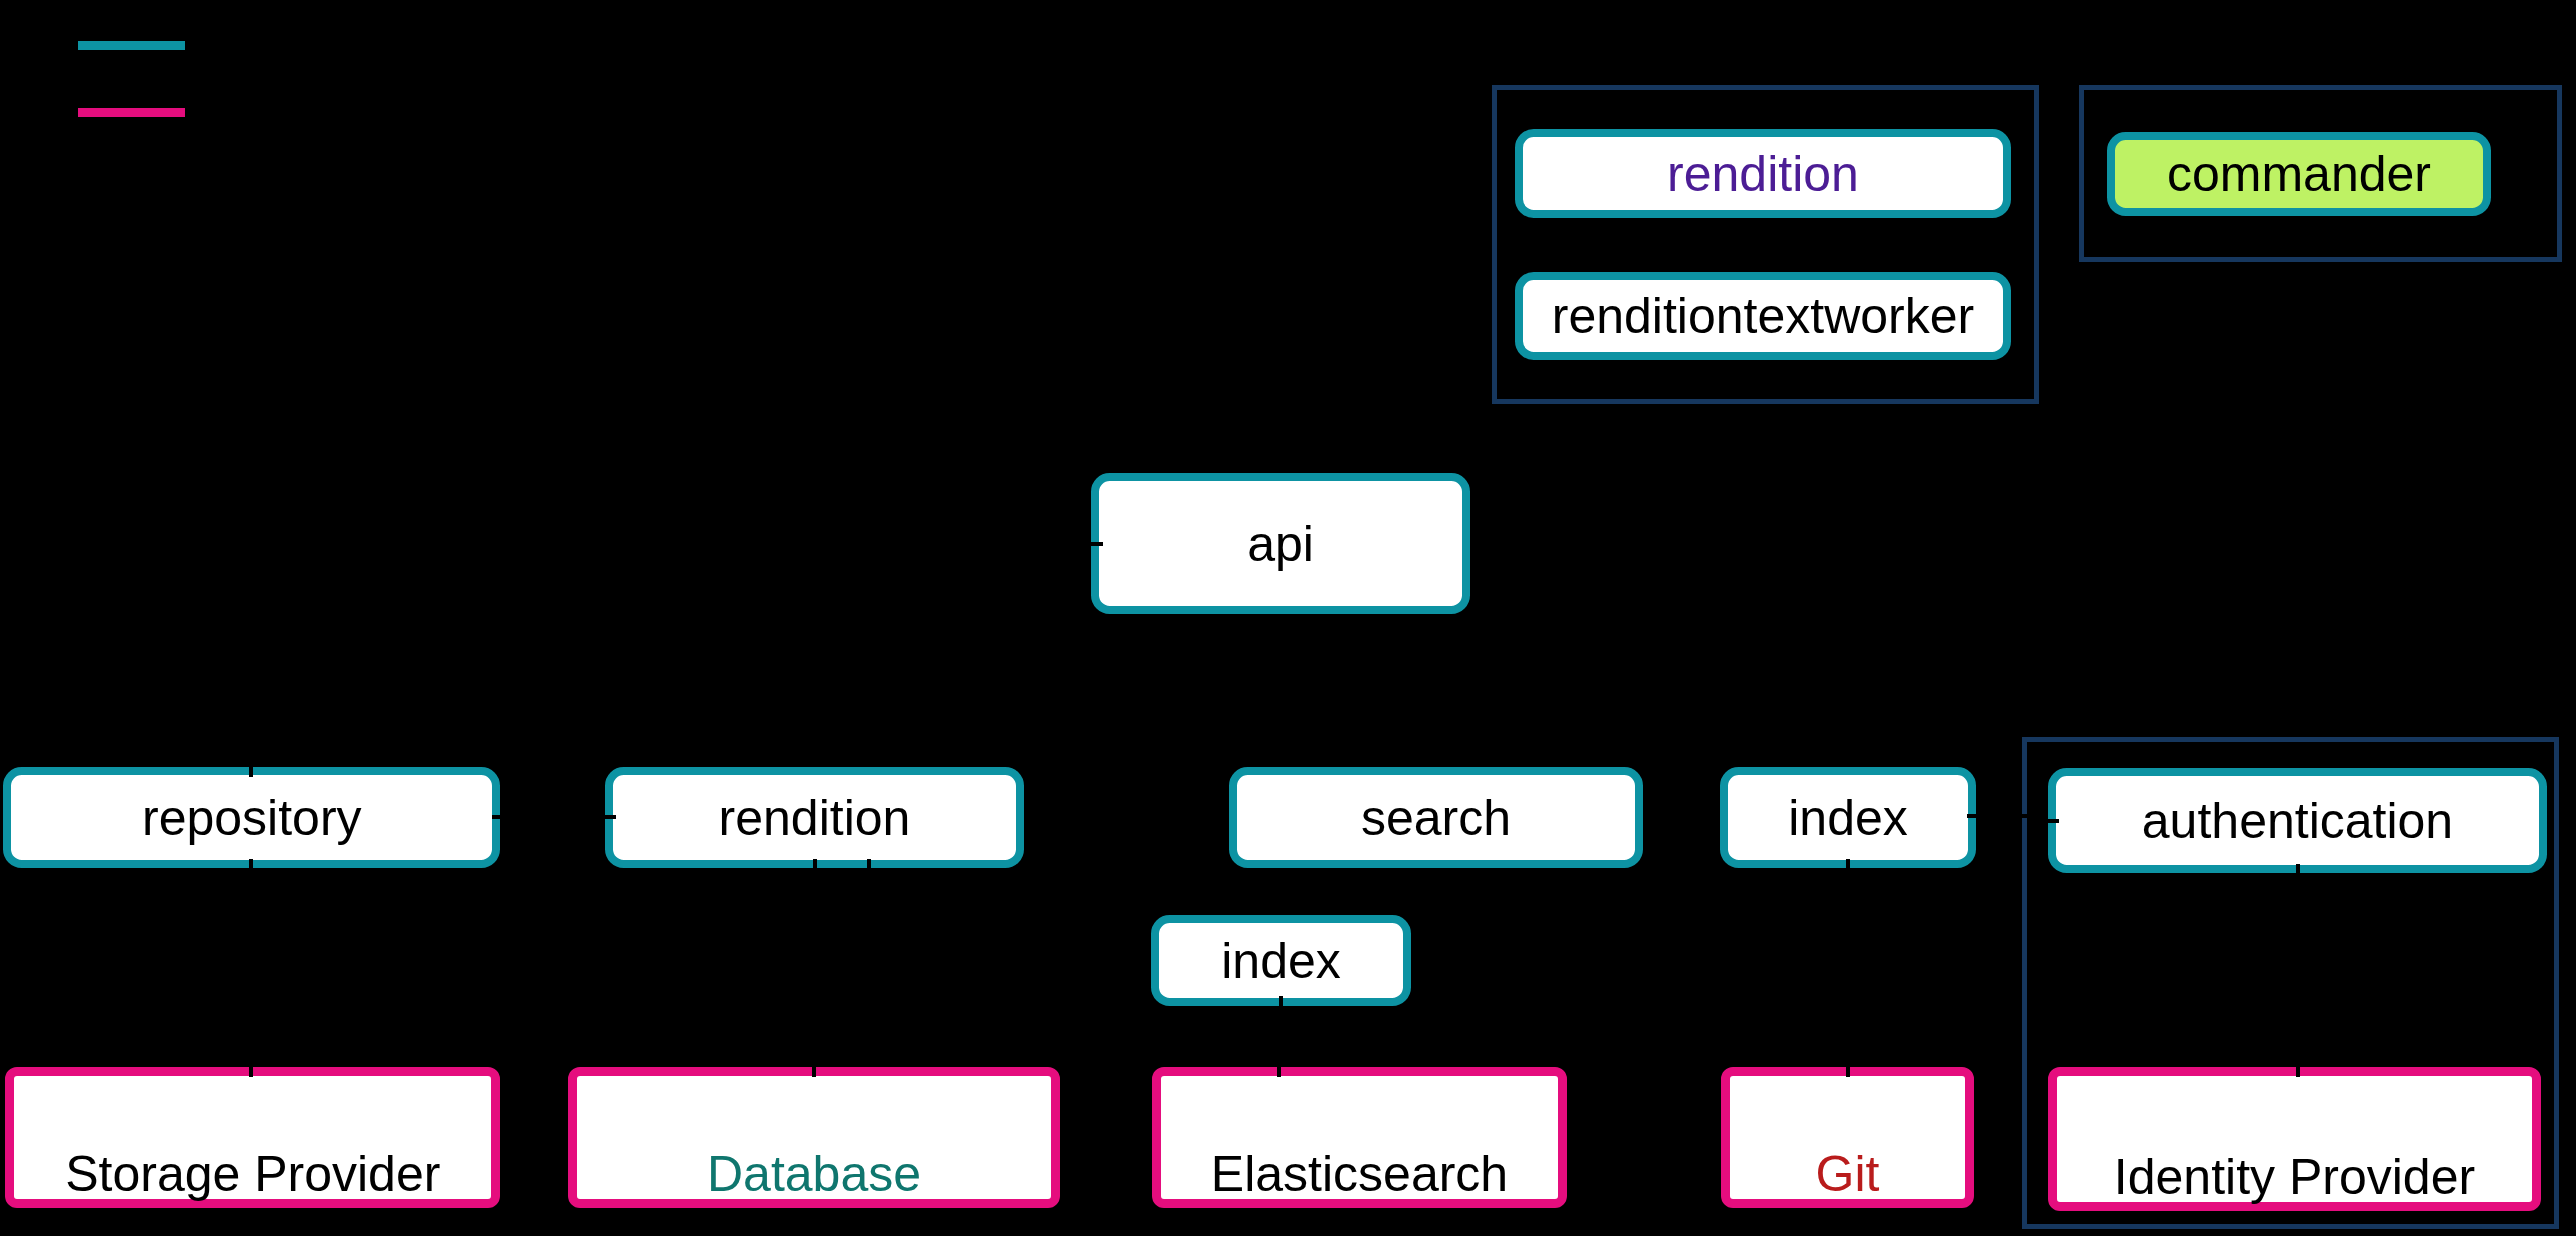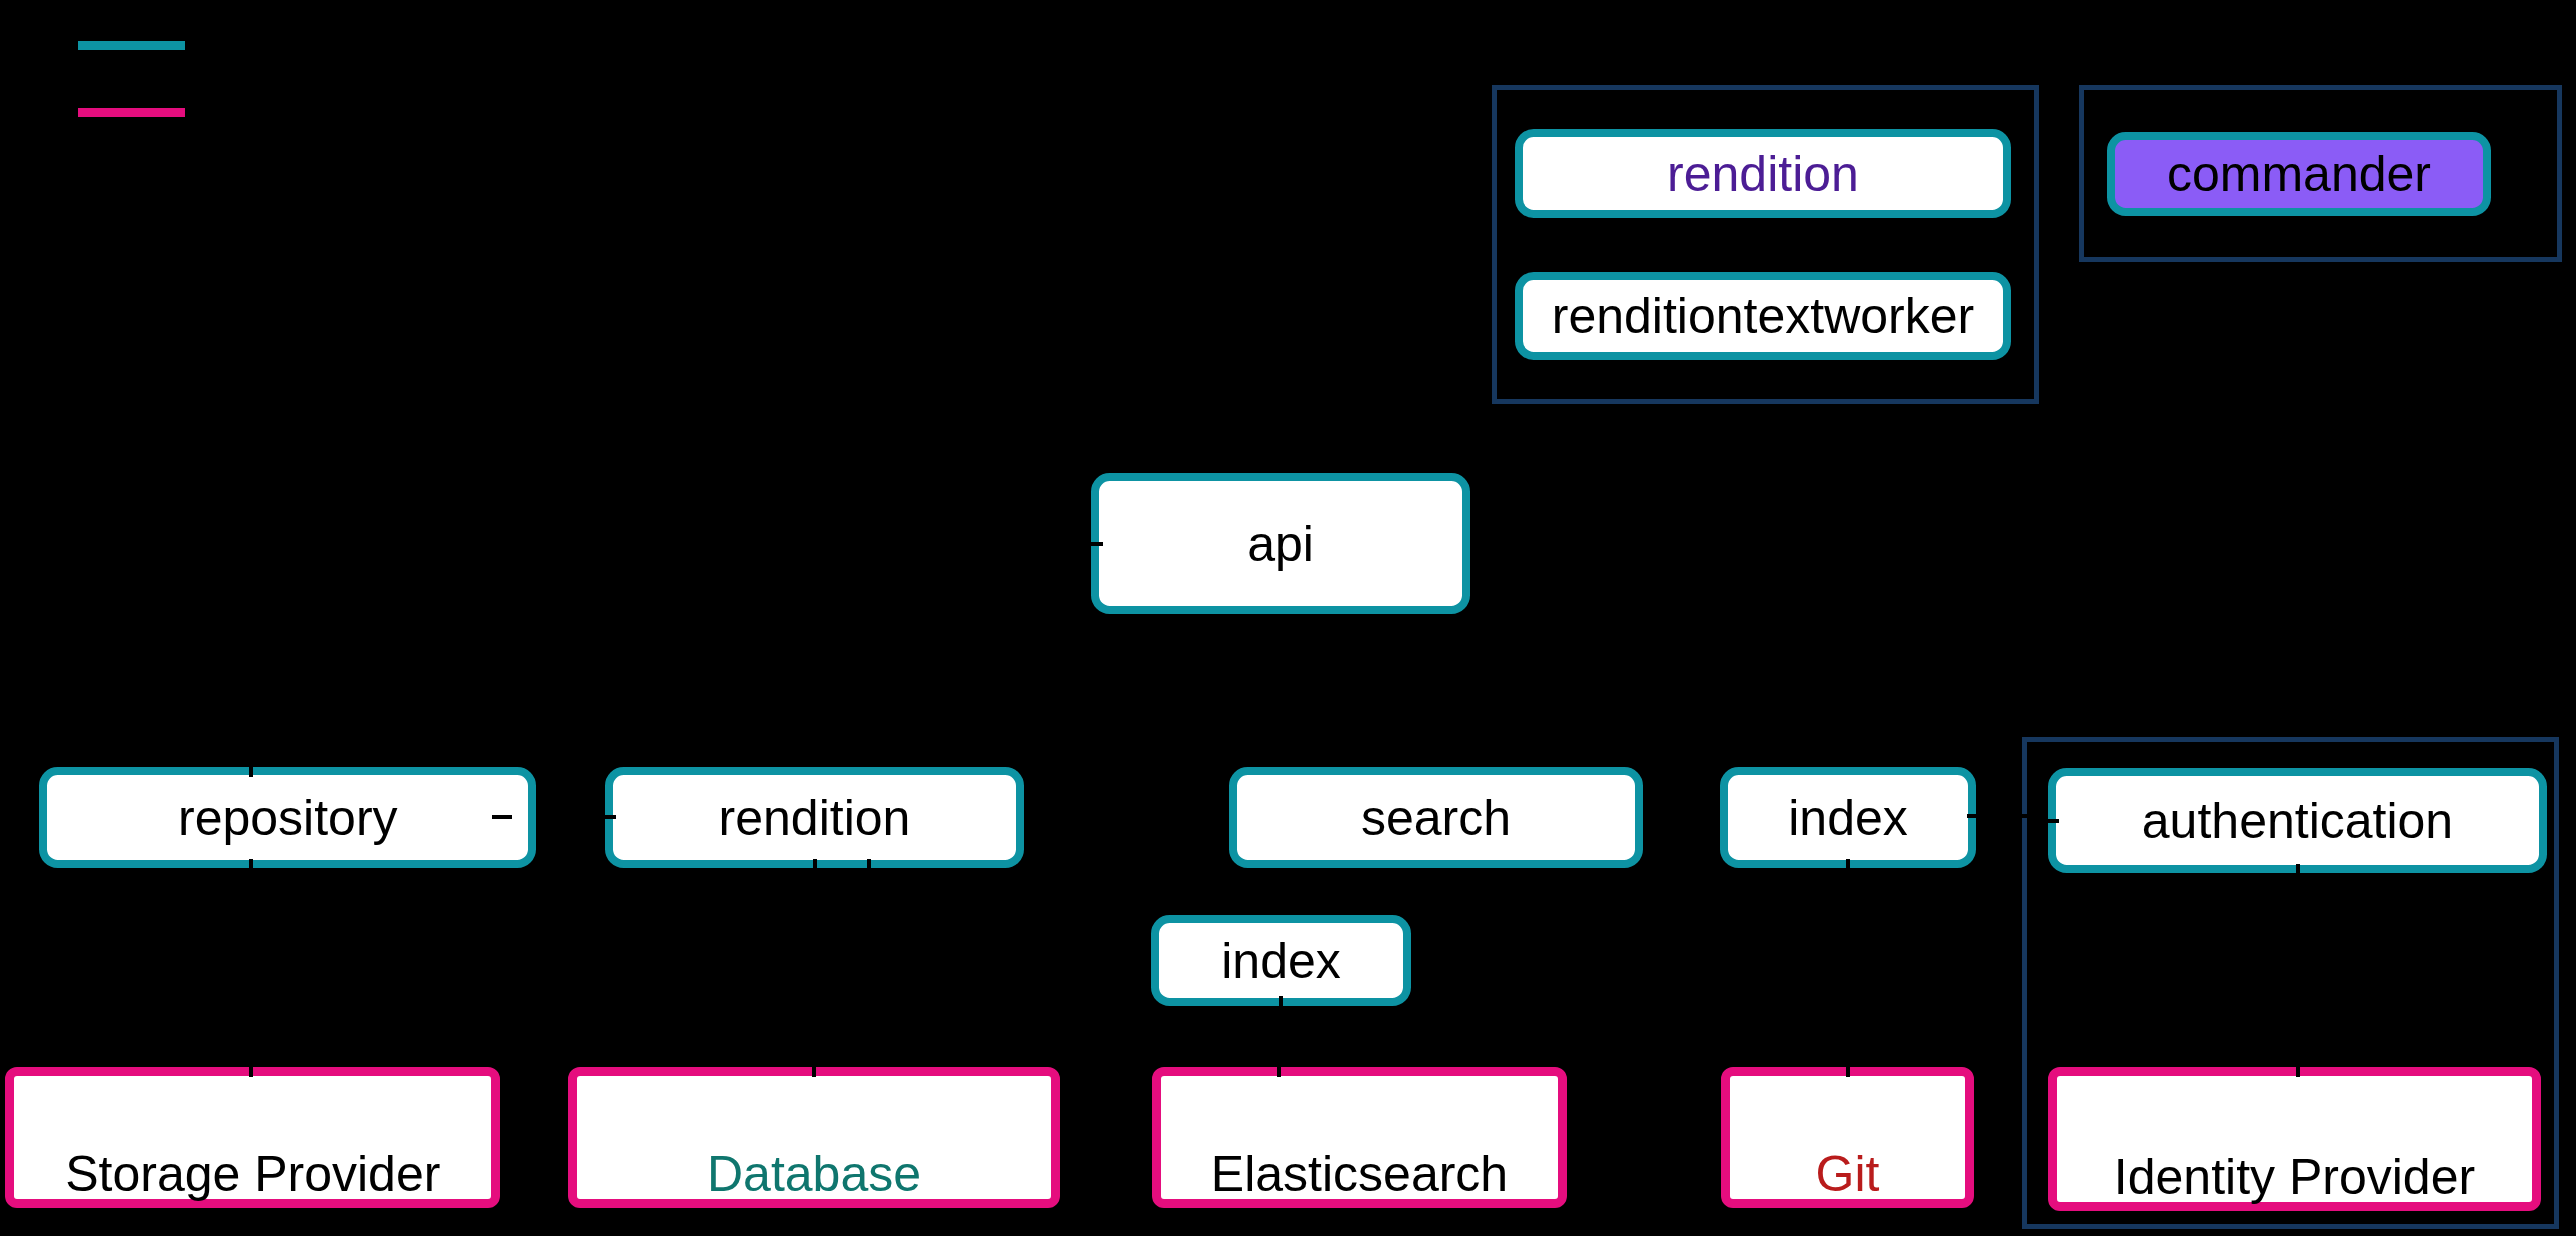--- a/index.html
+++ b/index.html
@@ -50,27 +50,27 @@
       <div class="group" style="left: 2079px; top: 85px; width: 483px; height: 177px; border-color: rgb(22, 55, 94);"></div>
       <div class="group" style="left: 2022px; top: 737px; width: 537px; height: 492px; border-color: rgb(22, 55, 94);"></div>
     </div>
   <div id="nodes-layer">
       <div class="node service" style="left: 1515px; top: 129px; width: 496px; height: 89px; border-color: rgb(13, 147, 163); background: rgb(255, 255, 255);">
         <span class="label" style="color: #4c1d95;">rendition</span>
       </div>
       <div class="node service" style="left: 1515px; top: 272px; width: 496px; height: 88px; border-color: rgb(13, 147, 163); background: rgb(255, 255, 255);">
         <span class="label" style="color: rgb(0, 0, 0);">renditiontextworker</span>
       </div>
-      <div class="node service" style="left: 2107px; top: 132px; width: 384px; height: 84px; border-color: rgb(13, 147, 163); background: #8b5cf6;">
+      <div class="node service" style="left: 2107px; top: 132px; width: 384px; height: 84px; border-color: rgb(13, 147, 163); background: #bef264;">
         <span class="label" style="color: rgb(0, 0, 0);">commander</span>
       </div>
       <div class="node service" style="left: 1091px; top: 473px; width: 379px; height: 141px; border-color: rgb(13, 147, 163); background: rgb(255, 255, 255);">
         <span class="label" style="color: rgb(0, 0, 0);">api</span>
       </div>
-      <div class="node service" style="left: 3.3px; top: 767px; width: 497px; height: 101px; border-color: rgb(13, 147, 163); background: rgb(255, 255, 255); margin-left: 36px;">
+      <div class="node service" style="left: 3.3px; top: 767px; width: 497px; height: 101px; border-color: rgb(13, 147, 163); background: rgb(255, 255, 255);">
         <span class="label" style="color: rgb(0, 0, 0);">repository</span>
       </div>
       <div class="node service" style="left: 605px; top: 767px; width: 419px; height: 101px; border-color: rgb(13, 147, 163); background: rgb(255, 255, 255);">
         <span class="label" style="color: rgb(0, 0, 0);">rendition</span>
       </div>
       <div class="node service" style="left: 1229px; top: 767px; width: 414px; height: 101px; border-color: rgb(13, 147, 163); background: rgb(255, 255, 255);">
         <span class="label" style="color: rgb(0, 0, 0);">search</span>
       </div>
       <div class="node service" style="left: 1720px; top: 767px; width: 256px; height: 101px; border-color: rgb(13, 147, 163); background: rgb(255, 255, 255);">
         <span class="label" style="color: rgb(0, 0, 0);">index</span>

